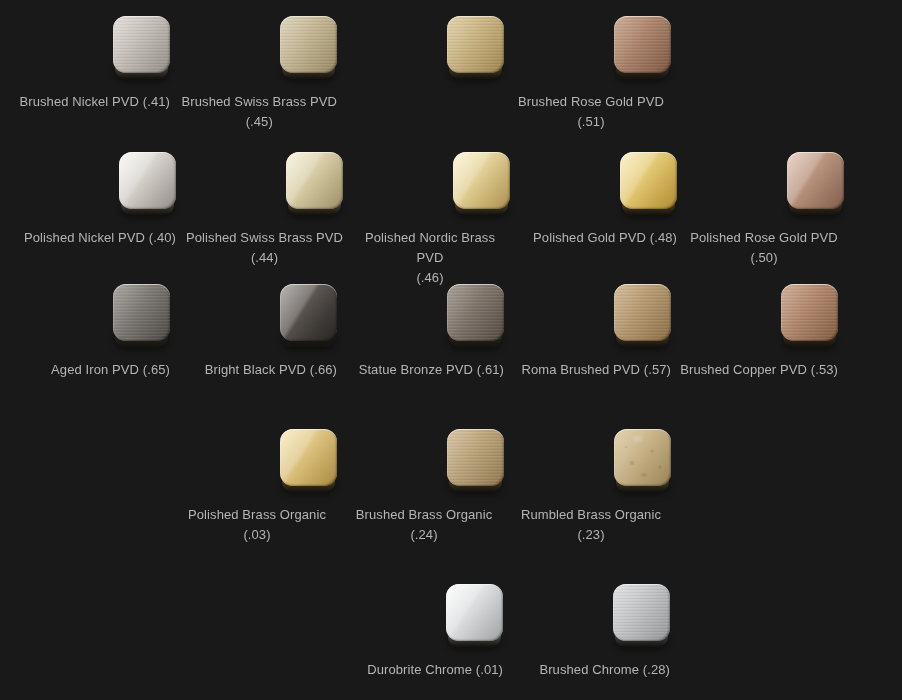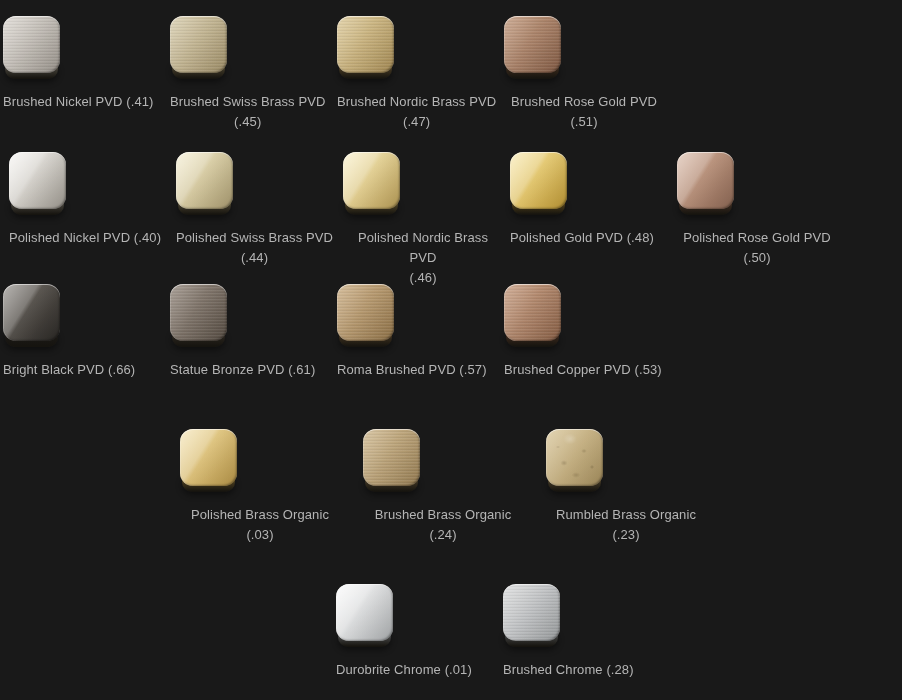--- a/index.html
+++ b/index.html
@@ -13,27 +13,27 @@
     position: relative;
     width: 902px; height: 700px;
   }
   .row {
     position: absolute;
     display: flex;
   }
   .row-1 { top: 16px;  left: 3px; }
   .row-2 { top: 152px; left: 9px; }
   .row-3 { top: 284px; left: 3px; }
-  .row-4 { top: 429px; left: 180px; gap: 16px; }
+  .row-4 { top: 429px; left: 170px; }
   .row-5 { top: 584px; left: 336px; }
   .cell {
     width: 167px;
     display: flex;
     flex-direction: column;
-    align-items: flex-start;
+    align-items: flex-end;
     cursor: pointer;
   }
   .swatch {
     position: relative;
     width: 57px; height: 64px;
   }
   .swatch .edge {
     position: absolute;
     left: 2px; right: 2px;
     top: 48px; height: 15px;
@@ -131,22 +131,20 @@
           <div class="face brushed" style="background: linear-gradient(135deg, rgb(211, 199, 164) 0%, rgb(162, 145, 106) 100%);"></div>
         </div>
         <div class="label">Brushed Swiss Brass PVD
 (.45)</div>
       </div>
       <div class="cell">
         <div class="swatch">
           <div class="edge" style="background: linear-gradient(rgb(87, 71, 42) 0%, rgb(22, 20, 15) 95%);"></div>
           <div class="face brushed" style="background: linear-gradient(135deg, rgb(217, 196, 142) 0%, rgb(169, 142, 86) 100%);"></div>
         </div>
-        <div class="label">Brushed Nordic Brass PVD
-(.47)</div>
       </div>
       <div class="cell">
         <div class="swatch">
           <div class="edge" style="background: linear-gradient(rgb(69, 48, 31) 0%, rgb(22, 20, 15) 95%);"></div>
           <div class="face brushed" style="background: linear-gradient(135deg, rgb(187, 143, 112) 0%, rgb(133, 93, 70) 100%);"></div>
         </div>
         <div class="label">Brushed Rose Gold PVD (.51)</div>
       </div>
     </div>
     <div class="row row-2">
@@ -182,20 +180,27 @@
       </div>
       <div class="cell">
         <div class="swatch">
           <div class="edge" style="background: linear-gradient(rgb(75, 53, 39) 0%, rgb(22, 20, 15) 95%);"></div>
           <div class="face polished" style="background: linear-gradient(135deg, rgb(205, 165, 141) 0%, rgb(148, 110, 90) 100%);"></div>
         </div>
         <div class="label">Polished Rose Gold PVD (.50)</div>
       </div>
     </div>
     <div class="row row-3">
+      <div class="cell">
+        <div class="swatch">
+          <div class="edge" style="background: linear-gradient(rgb(43, 41, 38) 0%, rgb(22, 20, 15) 95%);"></div>
+          <div class="face brushed" style="background: linear-gradient(135deg, rgb(138, 133, 128) 0%, rgb(80, 76, 71) 100%);"></div>
+        </div>
+        <div class="label">Aged Iron PVD (.65)</div>
+      </div>
       <div class="cell">
         <div class="swatch">
           <div class="edge" style="background: linear-gradient(rgb(28, 26, 24) 0%, rgb(22, 20, 15) 95%);"></div>
           <div class="face polished" style="background: linear-gradient(135deg, rgb(107, 101, 94) 0%, rgb(47, 44, 41) 100%);"></div>
         </div>
         <div class="label">Bright Black PVD (.66)</div>
       </div>
       <div class="cell">
         <div class="swatch">
           <div class="edge" style="background: linear-gradient(rgb(47, 41, 34) 0%, rgb(22, 20, 15) 95%);"></div>

